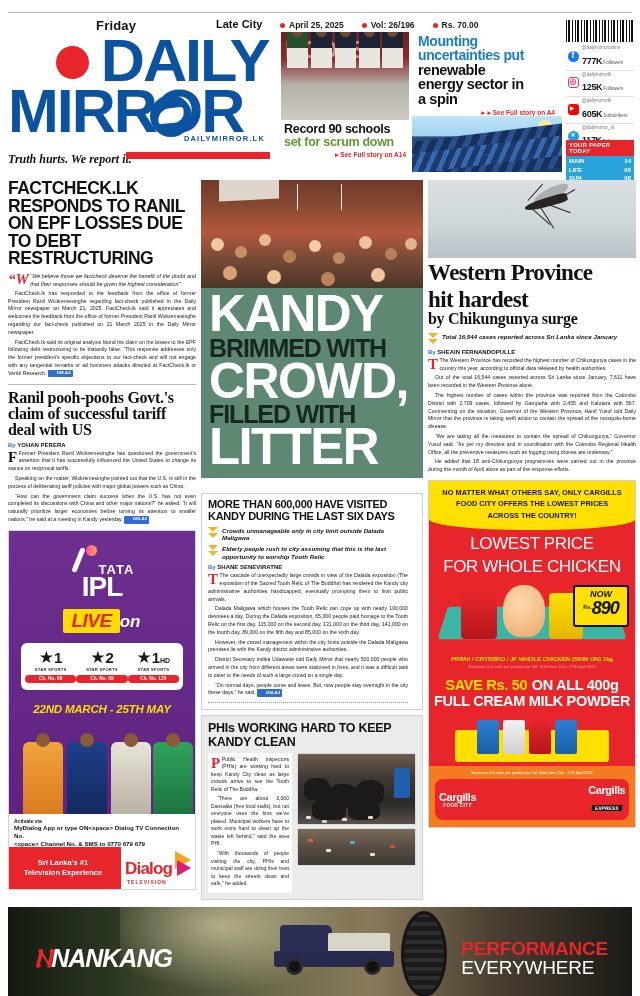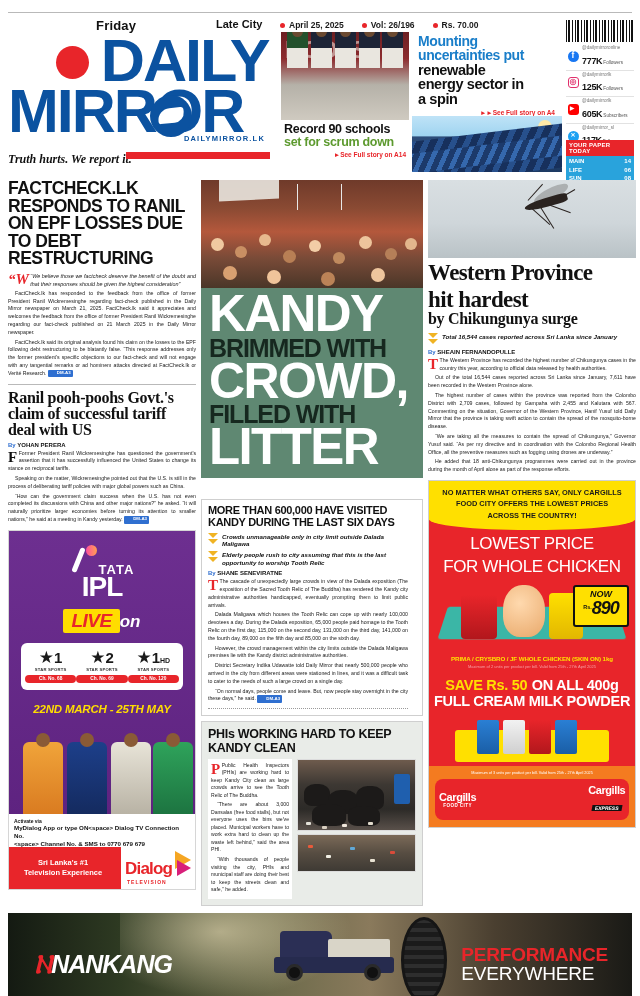--- a/index.html
+++ b/index.html
@@ -177,21 +177,21 @@
   .flagpole { position:absolute; top:4px; width:1px; height:26px; background:#e8e8e8; }
   .white-tent { position:absolute; left:18px; top:-2px; width:60px; height:22px; background:#e9e6df; transform:skewY(-3deg); opacity:.9; }
   .kandy-block { width:222px; background:#5f8872; padding:4px 8px 8px 8px; position:relative; }
   .k-line { font-weight:bold; letter-spacing:-1.6px; line-height:0.88; }
   .k-kandy { font-size:51px; color:#ffffff; }
   .k-brimmed { font-size:25px; color:#16281f; letter-spacing:-1.1px; }
   .k-crowd { font-size:50px; color:#ffffff; }
   .k-filled { font-size:25px; color:#16281f; letter-spacing:-1.1px; }
   .k-litter { font-size:51px; color:#ffffff; }
 
-  .mid-card { width:222px; background:#fff; border:1px solid #cfcfcf; margin-top:21px; padding:5px 14px 6px 6px; }
+  .mid-card { width:222px; background:#fff; border:1px solid #cfcfcf; margin-top:15px; padding:5px 14px 6px 6px; }
   .sub-head { font-size:11px; font-weight:bold; color:#111; line-height:1.08; letter-spacing:-.3px; }
   .bullets { margin-top:4px; }
   .bullet-row { display:flex; gap:4px; margin-bottom:3px; }
   .chev { flex:none; width:10px; }
   .chev svg { display:block; }
   .bullet-txt { font-size:6.2px; font-weight:bold; font-style:italic; color:#111; line-height:1.28; }
   .dotted-rule { border-top:1px dotted #9a9a9a; margin:5px 0 0 0; height:1px; }
 
   .phi-card { width:222px; background:#e9ece8; border:1px solid #cfcfcf; margin-top:5px; padding:6px; }
   .phi-head { font-size:12.5px; font-weight:bold; color:#111; line-height:1.05; letter-spacing:-.3px; margin-bottom:4px; }

